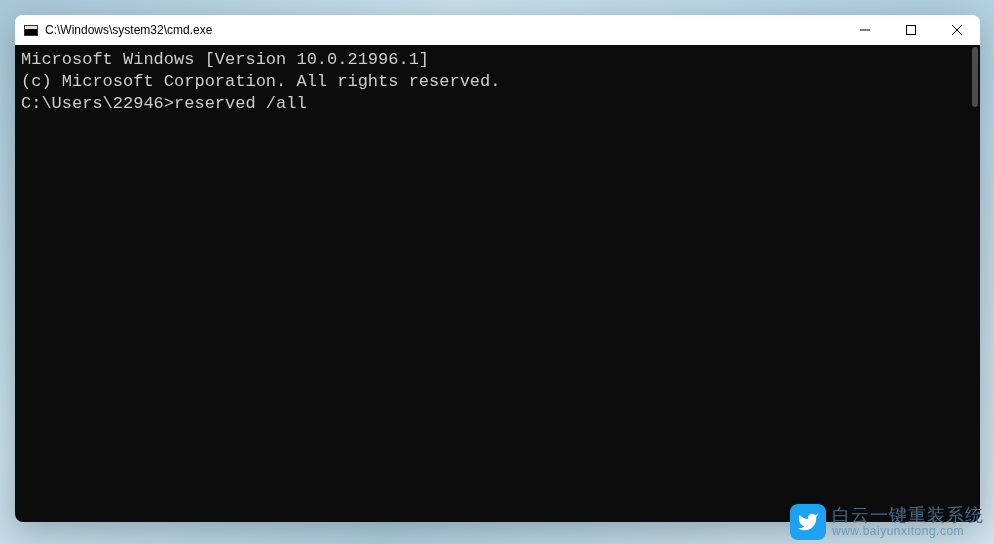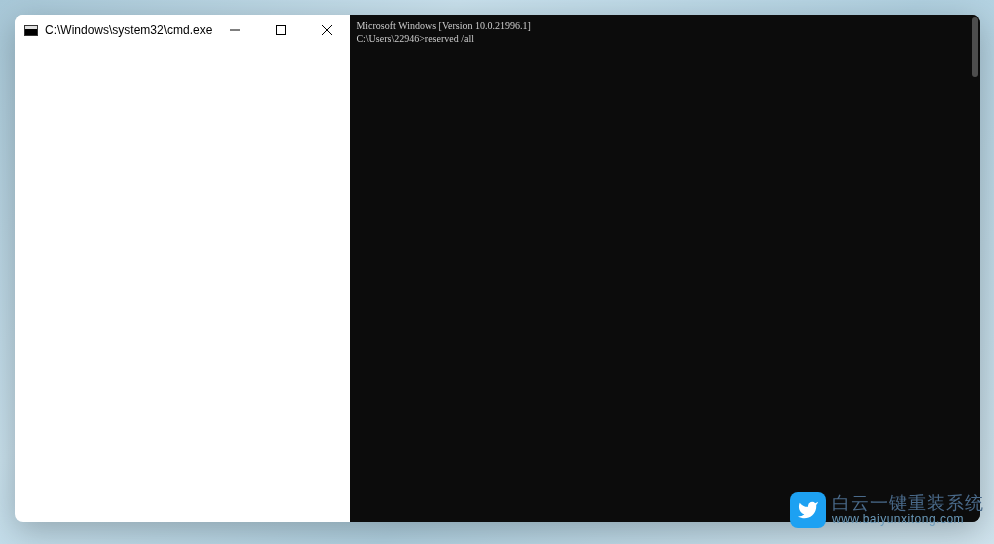--- a/index.html
+++ b/index.html
@@ -27,21 +27,21 @@
       position: absolute;
       top: 15px;
       left: 15px;
       width: 965px;
       height: 507px;
       background: #ffffff;
       border-radius: 8px;
       box-shadow: 0 8px 32px rgba(0,0,0,0.25);
       overflow: hidden;
       display: flex;
-      flex-direction: row;
+      flex-direction: column;
     }
     
     .titlebar {
       height: 30px;
       background: #ffffff;
       display: flex;
       align-items: center;
       padding-left: 8px;
       flex-shrink: 0;
     }
@@ -97,22 +97,22 @@
     
     .win-btn svg {
       width: 10px;
       height: 10px;
     }
     
     .terminal {
       flex: 1;
       background: #0c0c0c;
       padding: 4px 6px;
-      font-family: Liberation Serif, serif;
-      font-size: 10px;
+      font-family: Liberation Mono, monospace;
+      font-size: 17px;
       color: #cccccc;
       line-height: 1.3;
       position: relative;
       overflow: hidden;
     }
     
     .terminal-line {
       white-space: pre;
     }
     
@@ -134,21 +134,21 @@
       right: 2px;
       top: 2px;
       width: 6px;
       height: 60px;
       background: #4d4d4d;
       border-radius: 3px;
     }
     
     .watermark {
       position: absolute;
-      bottom: 16px;
+      bottom: 4px;
       right: 10px;
       display: flex;
       align-items: center;
       gap: 6px;
     }
     
     .watermark-icon {
       width: 36px;
       height: 36px;
       background: #1da1f2;
@@ -209,20 +209,21 @@
         <svg viewBox="0 0 10 10">
           <line x1="0" y1="0" x2="10" y2="10" stroke="#000" stroke-width="1"></line>
           <line x1="10" y1="0" x2="0" y2="10" stroke="#000" stroke-width="1"></line>
         </svg>
       </button>
     </div>
   </div>
 
   <div class="terminal">
     <div class="terminal-line">Microsoft Windows [Version 10.0.21996.1]</div>
+    <div class="terminal-line">(c) Microsoft Corporation. All rights reserved.</div>
     <div class="terminal-line"></div>
     <div class="prompt-line"><span>C:\Users\22946&gt;</span><span>reserved /all</span></div>
 
     <div class="scrollbar">
       <div class="scrollbar-thumb"></div>
     </div>
   </div>
 </div>
 
 <div class="watermark">

